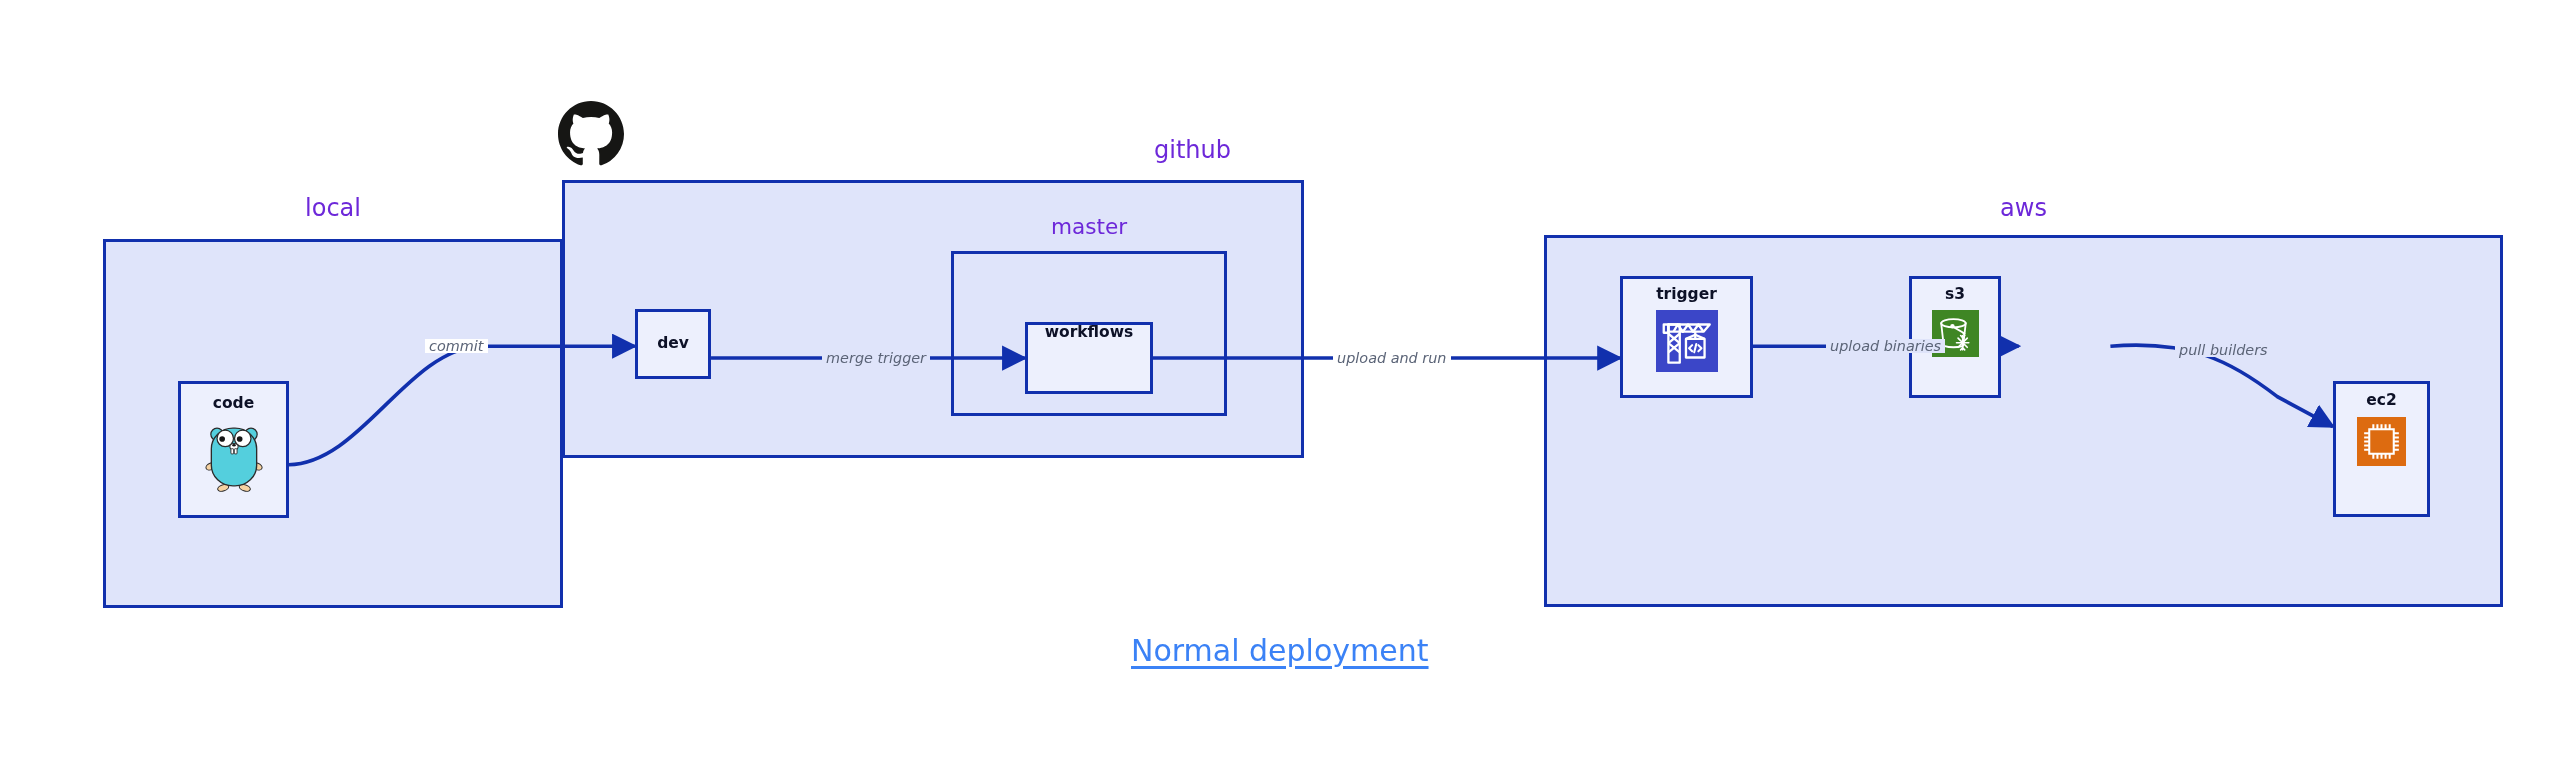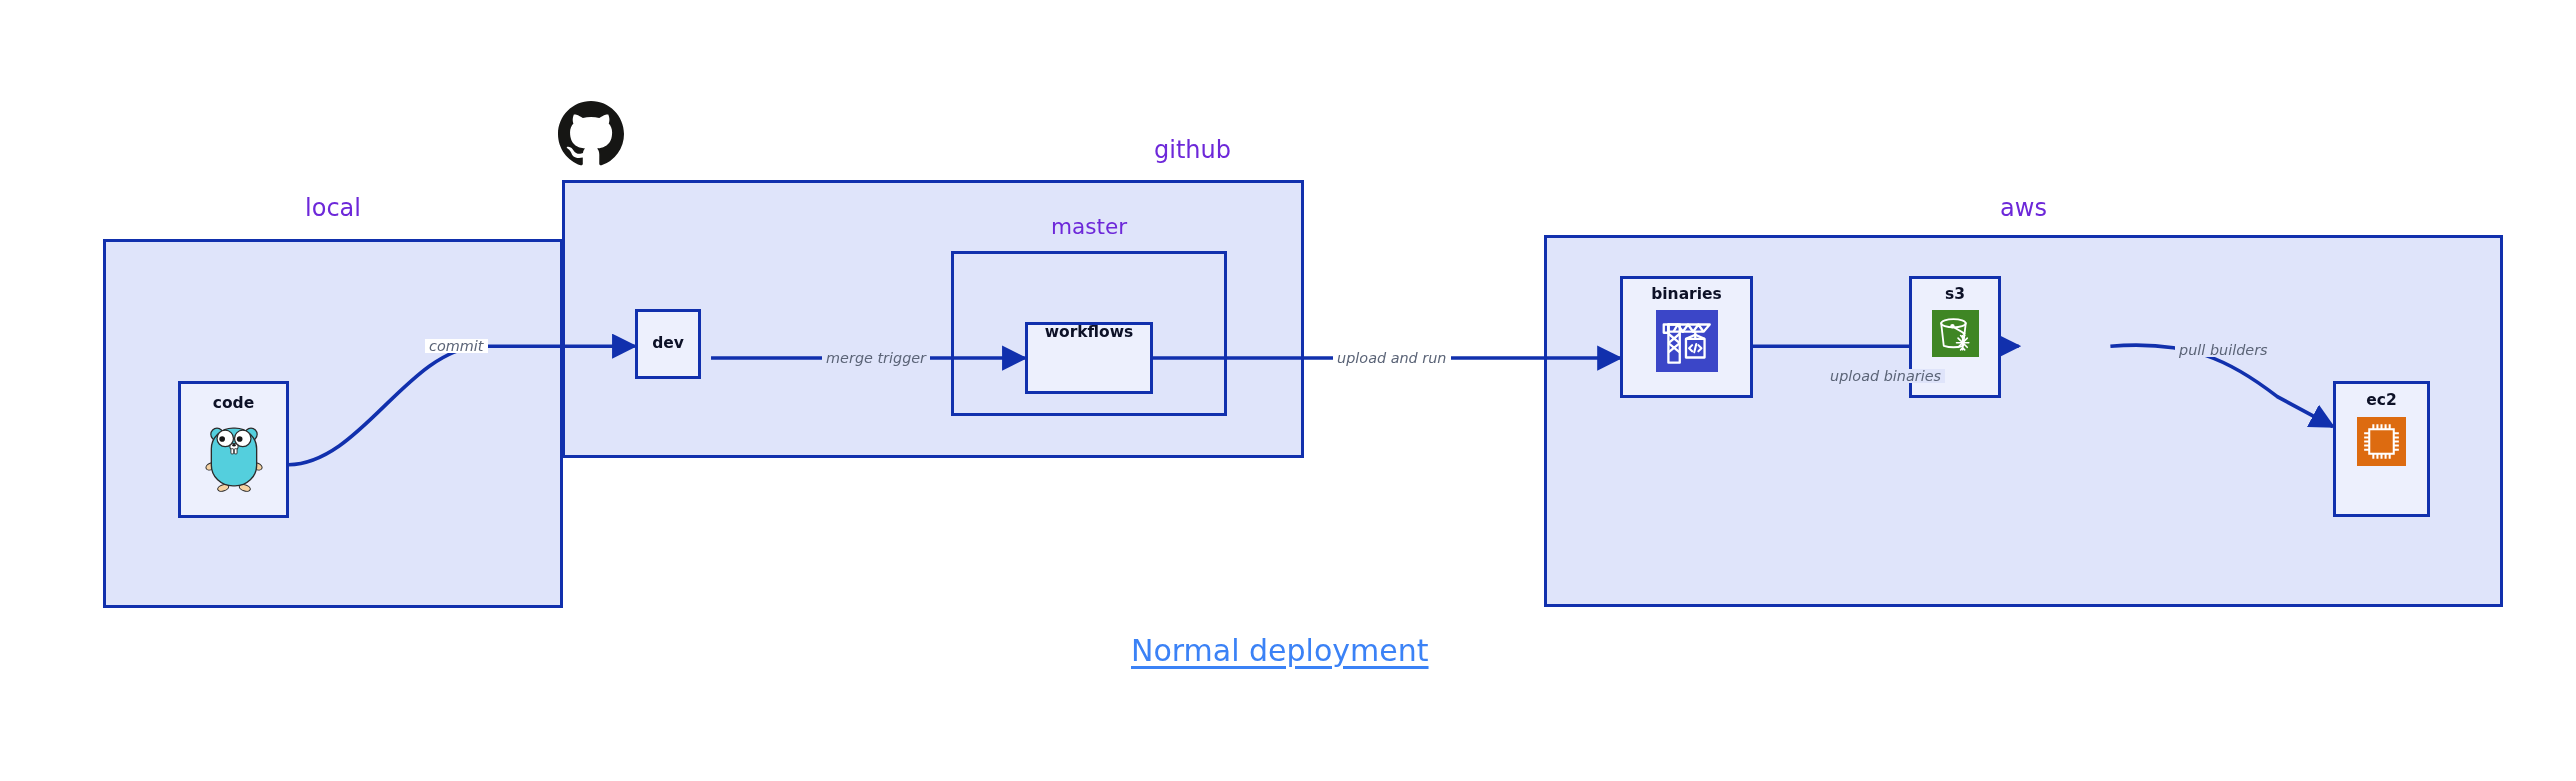--- a/index.html
+++ b/index.html
@@ -150,36 +150,36 @@
     <svg width="66" height="66" viewBox="0 0 16 16" aria-hidden="true">
       <path fill="#161614" d="M8 0C3.58 0 0 3.58 0 8c0 3.54 2.29 6.53 5.47 7.59.4.07.55-.17.55-.38
       0-.19-.01-.82-.01-1.49-2.01.37-2.53-.49-2.69-.94-.09-.23-.48-.94-.82-1.13-.28-.15-.68-.52-.01-.53.63-.01
       1.08.58 1.23.82.72 1.21 1.87.87 2.33.66.07-.52.28-.87.51-1.07-1.78-.2-3.64-.89-3.64-3.95
       0-.87.31-1.59.82-2.15-.08-.2-.36-1.02.08-2.12 0 0 .67-.21 2.2.82.64-.18 1.32-.27 2-.27.68 0 1.36.09 2 .27
       1.53-1.04 2.2-.82 2.2-.82.44 1.1.16 1.92.08 2.12.51.56.82 1.27.82 2.15 0 3.07-1.87 3.75-3.65 3.95.29.25.54.73.54 1.48
       0 1.07-.01 1.93-.01 2.2 0 .21.15.46.55.38A8.012 8.012 0 0 0 16 8c0-4.42-3.58-8-8-8z"></path>
     </svg>
   </div>
 
-  <div class="node" style="left:635px; top:309px; width:66px; height:70px; justify-content:center;">
+  <div class="node" style="left:635px; top:309px; width:76px; height:70px; justify-content:center;">
     <span class="node-label">dev</span>
   </div>
 
   <div class="group" style="left:951px; top:251px; width:276px; height:165px;"></div>
   <div class="group-label" style="left:951px; top:216px; width:276px; font-size:21.6px;">master</div>
 
   <div class="node" style="left:1025px; top:322px; width:128px; height:72px; justify-content:flex-start;">
     <span class="node-label">workflows</span>
   </div>
 
   <div class="group" style="left:1544px; top:235px; width:959px; height:372px;"></div>
   <div class="group-label" style="left:1544px; top:196px; width:959px;">aws</div>
 
   <div class="node" style="left:1620px; top:276px; width:133px; height:122px; padding-top:8.2px;">
-    <span class="node-label">binaries</span>
+    <span class="node-label">trigger</span>
     <span class="node-icon" style="margin-top:7.2px;">
       <svg width="62" height="62" viewBox="0 0 120 120">
         <rect x="0" y="0" width="120" height="120" fill="#3b46c8"></rect>
         <g fill="none" stroke="#ffffff" stroke-width="4.5" stroke-linejoin="round">
 
           <rect x="24" y="28" width="22" height="74"></rect>
           <path d="M24 46 L46 64 M46 46 L24 64 M24 64 L46 82 M46 64 L24 82"></path>
 
           <rect x="15" y="28" width="9" height="16"></rect>
 
@@ -262,20 +262,20 @@
       <path d="M 4096 672 C 4250 660 4330 700 4420 770 L 4528 828" marker-end="url(#arrow)"></path>
     </g>
   </svg>
 
   <div class="edge-label on-white" style="left:425px; top:339px; padding:0 4.1px;">commit</div>
 
   <div class="edge-label on-group" style="left:822px; top:351px; padding:0 4.1px;">merge trigger</div>
 
   <div class="edge-label on-white" style="left:1333px; top:351px; padding:0 4.1px;">upload and run</div>
 
-  <div class="edge-label on-group" style="left:1826px; top:339px; padding:0 4.1px;margin-top:30px;">upload binaries</div>
+  <div class="edge-label on-group" style="left:1826px; top:339px; padding:0 4.1px;">upload binaries</div>
 
   <div class="edge-label on-group" style="left:2175px; top:343px; padding:0 4.1px;">pull builders</div>
 
   <div id="caption" style="left:1131px; top:636px;">Normal deployment</div>
 
 </div>
 
 
 </body></html>

